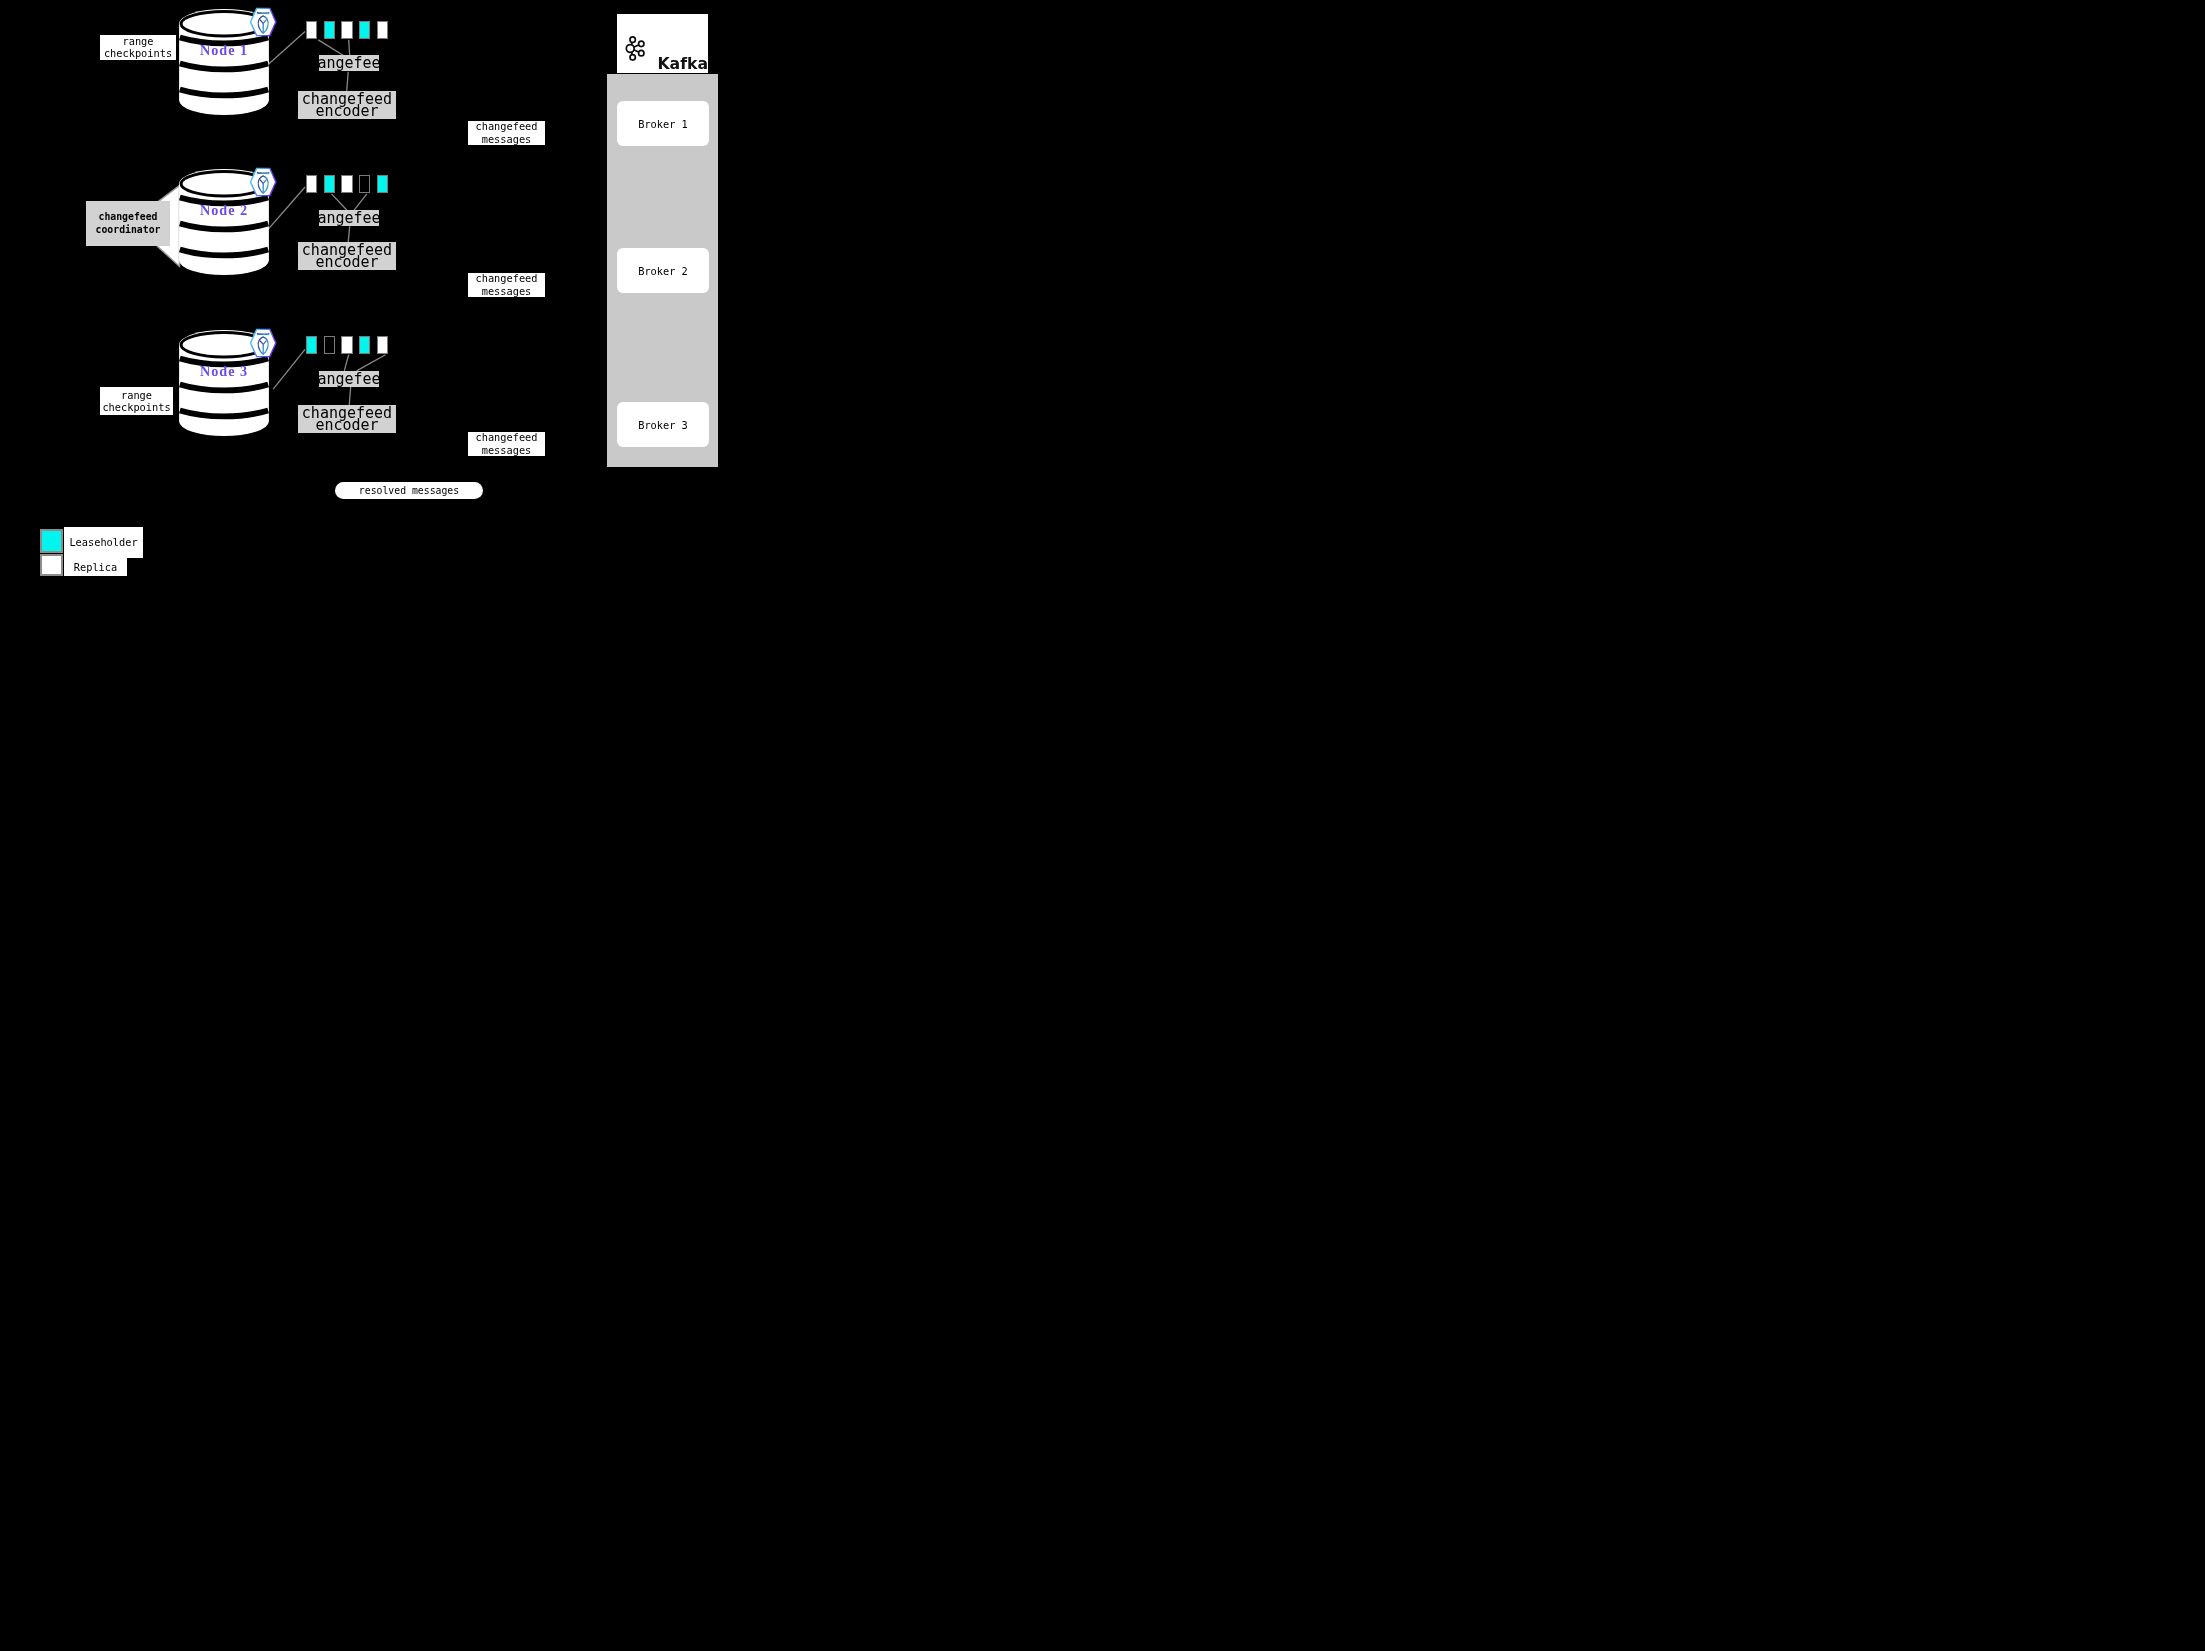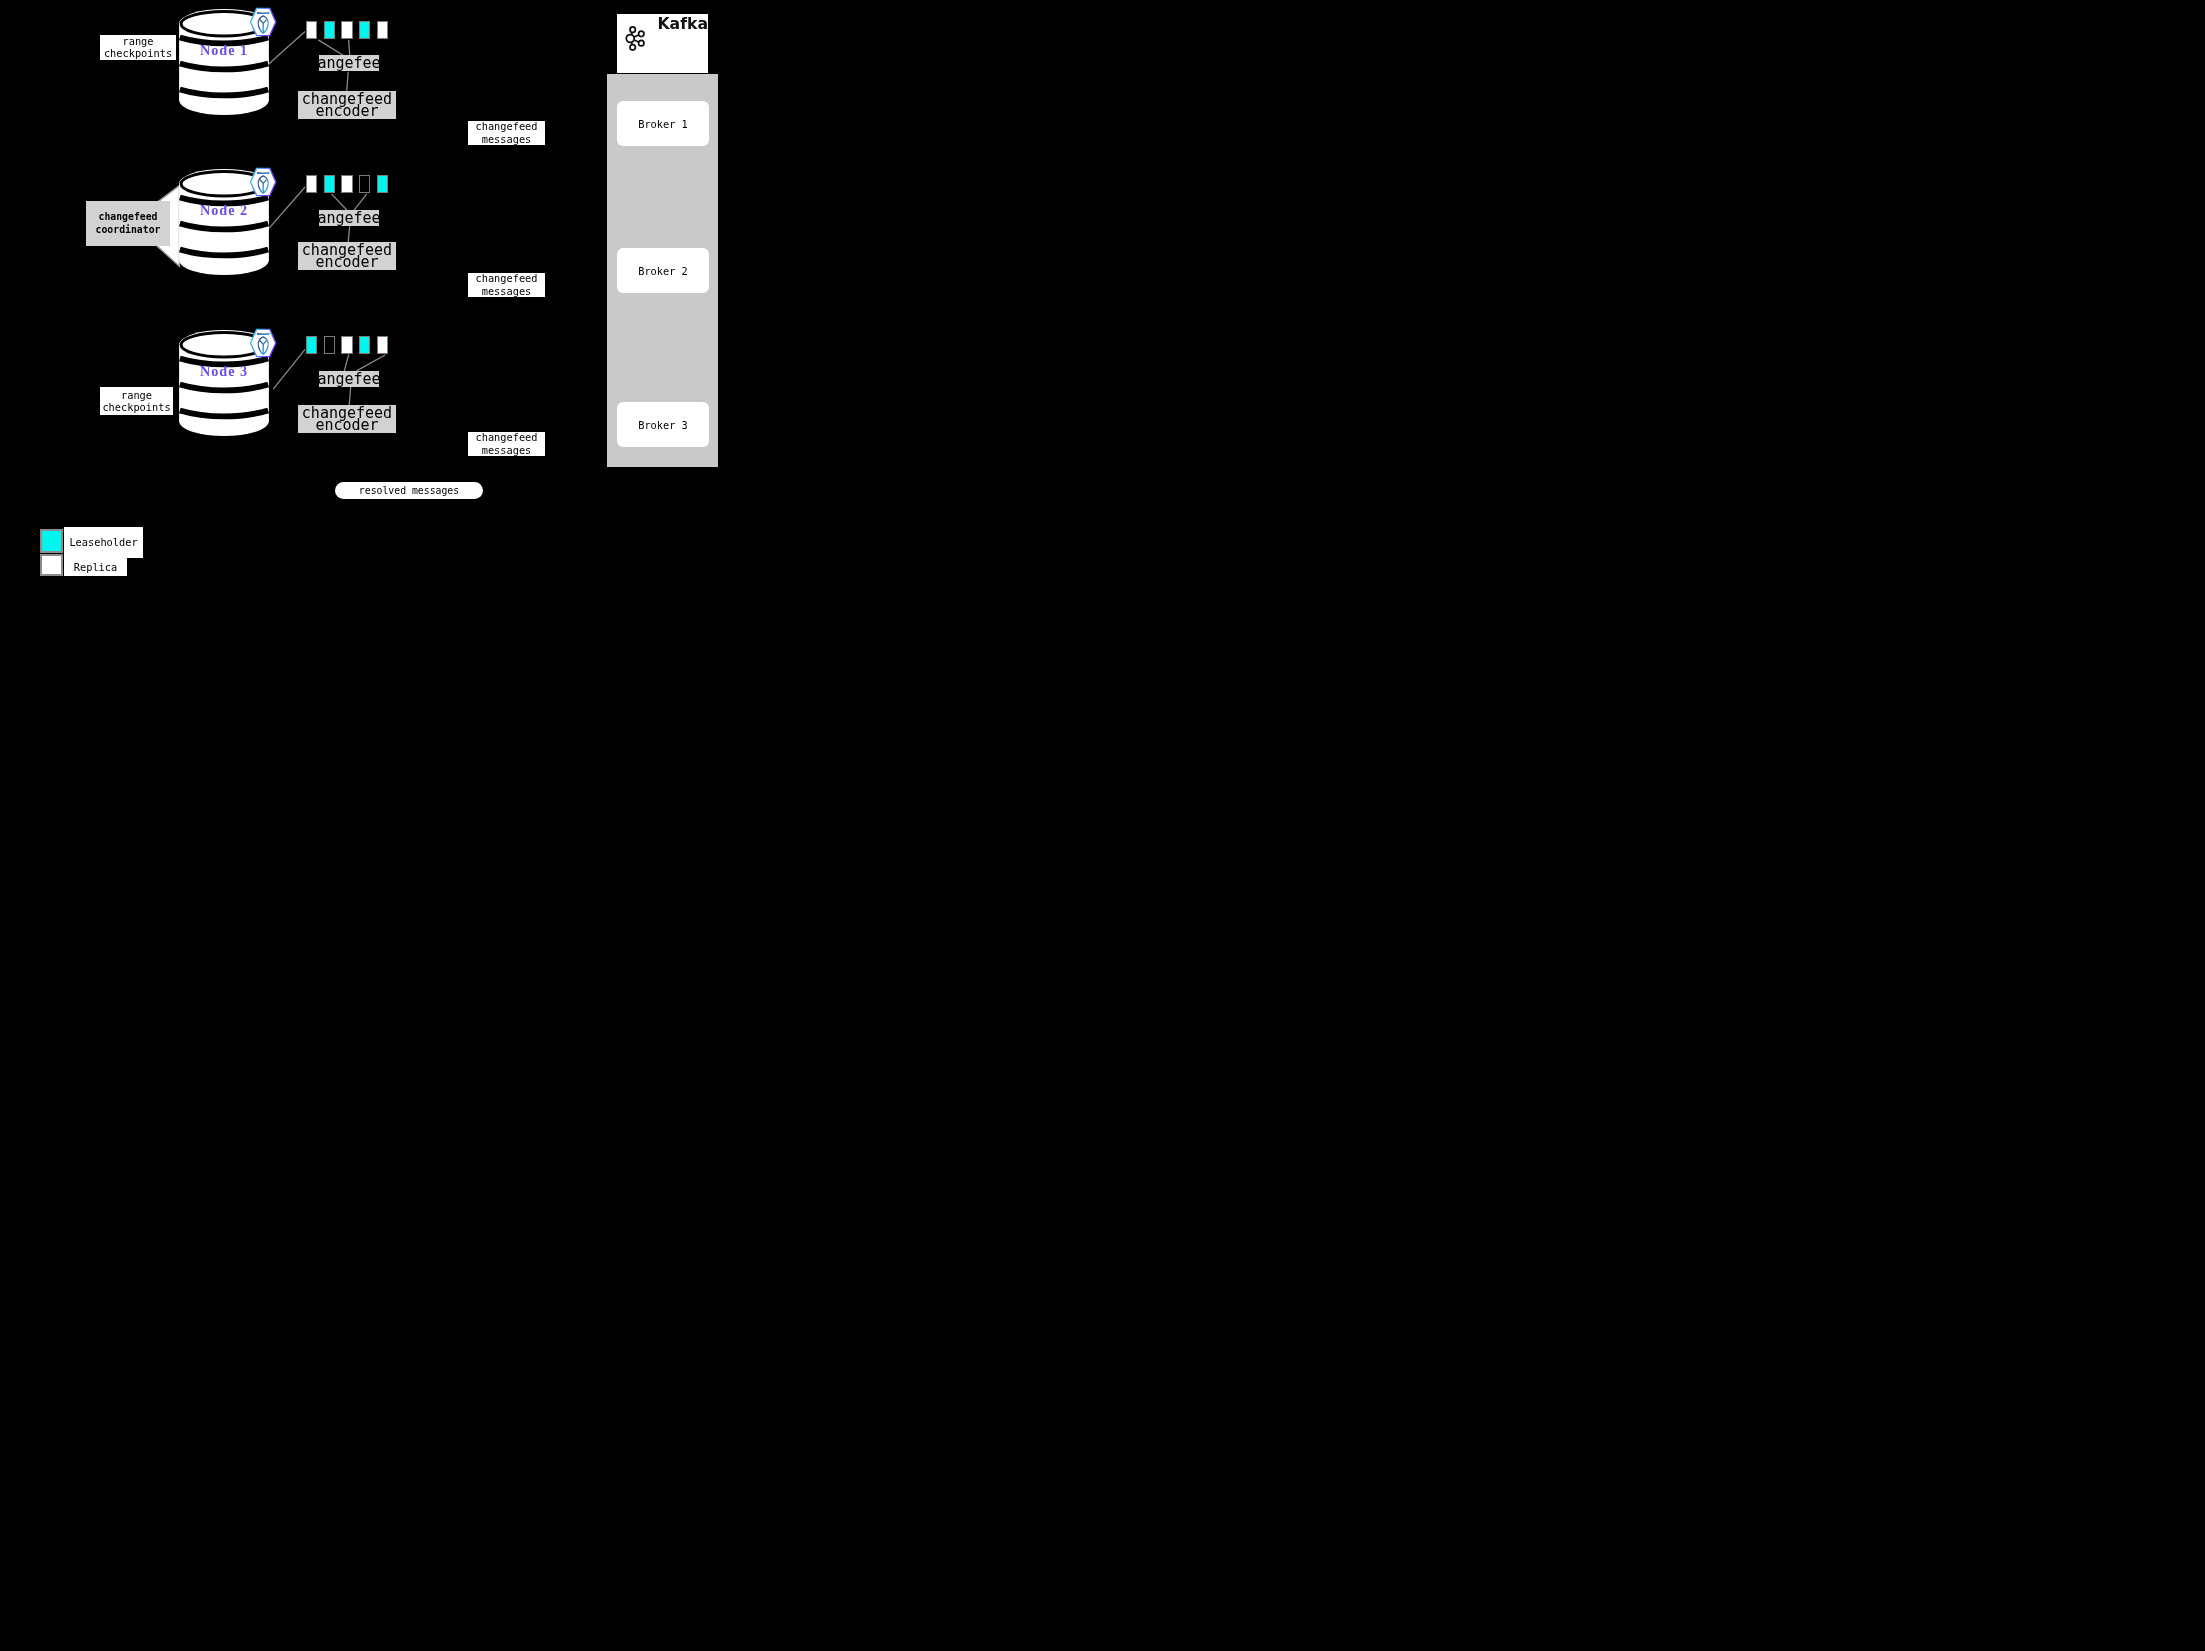--- a/index.html
+++ b/index.html
@@ -27,21 +27,21 @@
 
   
   .graybox{z-index:3;background:#D2D2D2;color:#000;display:flex;align-items:center;
       justify-content:center;text-align:center;font-size:15px;line-height:12.3px;}
   .whitebox{z-index:3;background:#FFFFFF;color:#000;display:flex;align-items:center;
       justify-content:center;text-align:center;font-size:10.3px;line-height:12.3px;}
   .coordinator{font-weight:bold;font-size:9.8px;line-height:12.3px;}
   .checkpoints-clip{align-items:flex-start;overflow:hidden;}
 
   
-  .kafka-box{z-index:3;background:#fff;display:flex;align-items:flex-start;justify-content:center;gap:11px;}
+  .kafka-box{z-index:3;background:#fff;display:flex;align-items:flex-end;justify-content:center;gap:11px;}
   .kafka-word{font-family:"DejaVu Sans", sans-serif;font-weight:bold;font-size:15.7px;color:#121212;}
   .kafka-container{z-index:2;background:#C9C9C9;}
   .broker{z-index:3;background:#fff;border-radius:6px;display:flex;align-items:center;
       justify-content:center;font-size:10.3px;color:#000;}
 
   
   .pill{z-index:3;background:#fff;border-radius:8.8px;display:flex;align-items:center;
       justify-content:center;font-size:9.8px;color:#000;}
 
   

